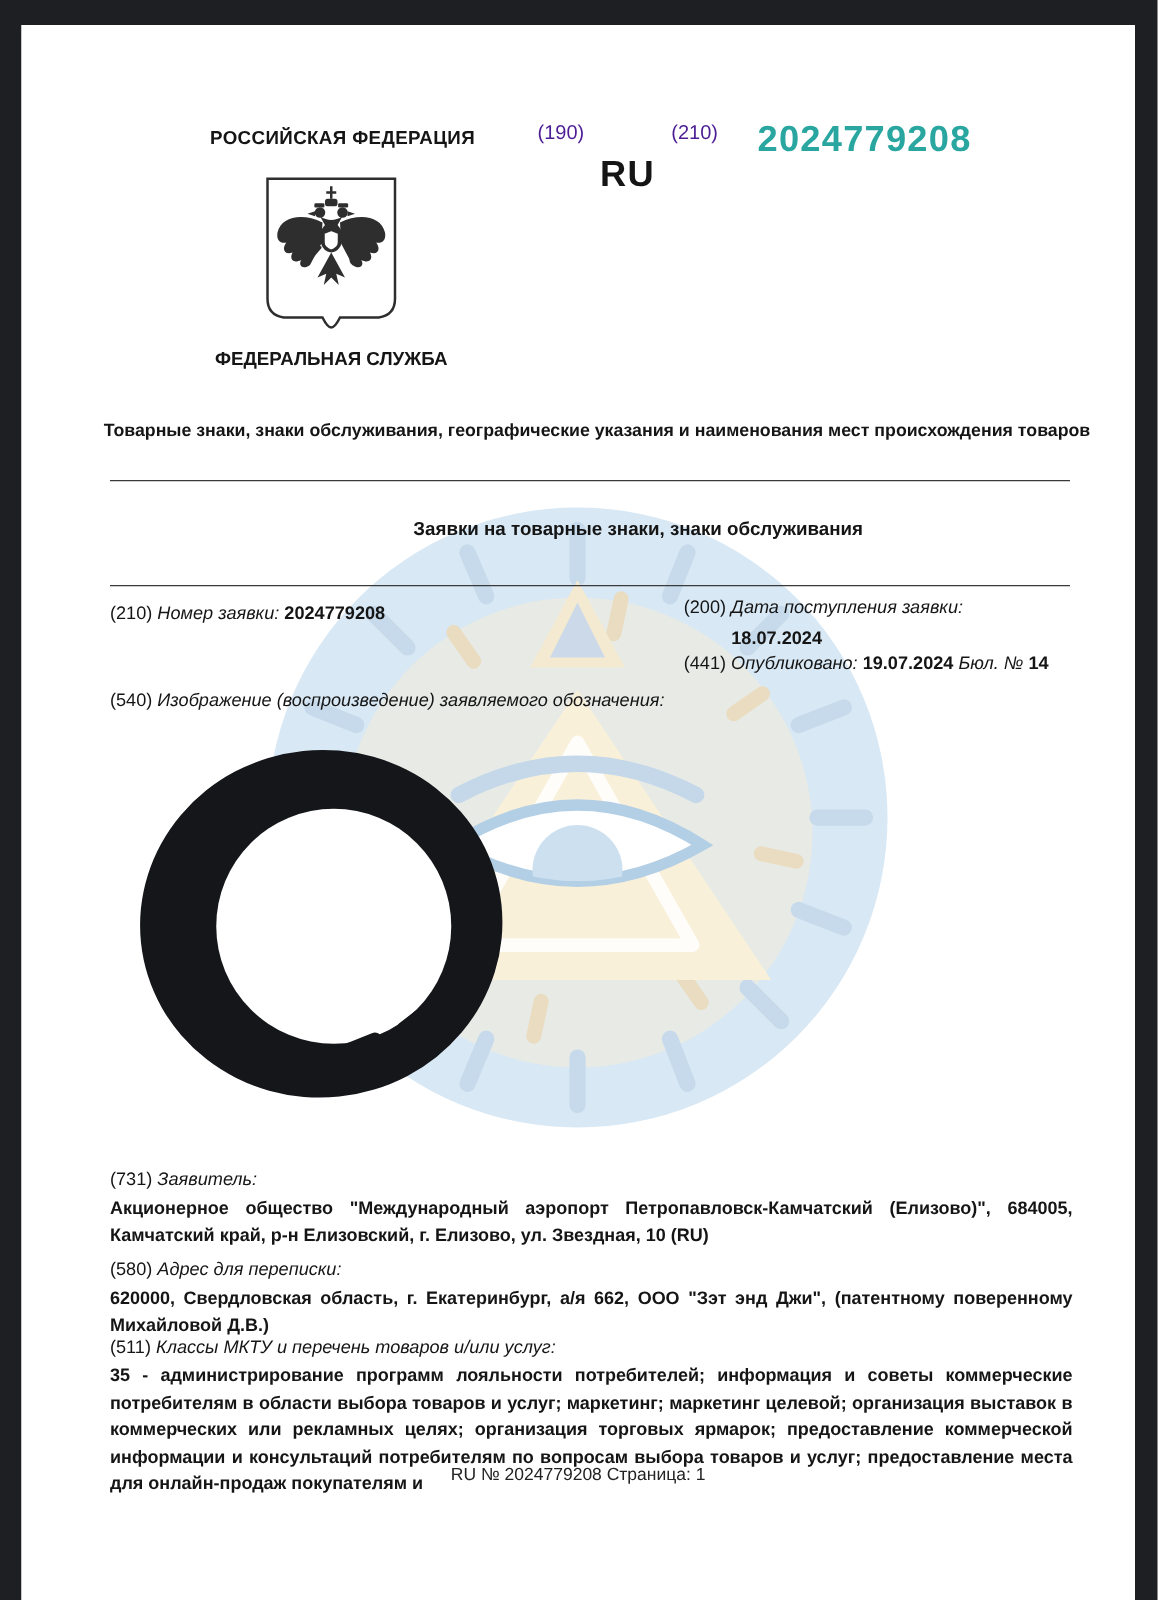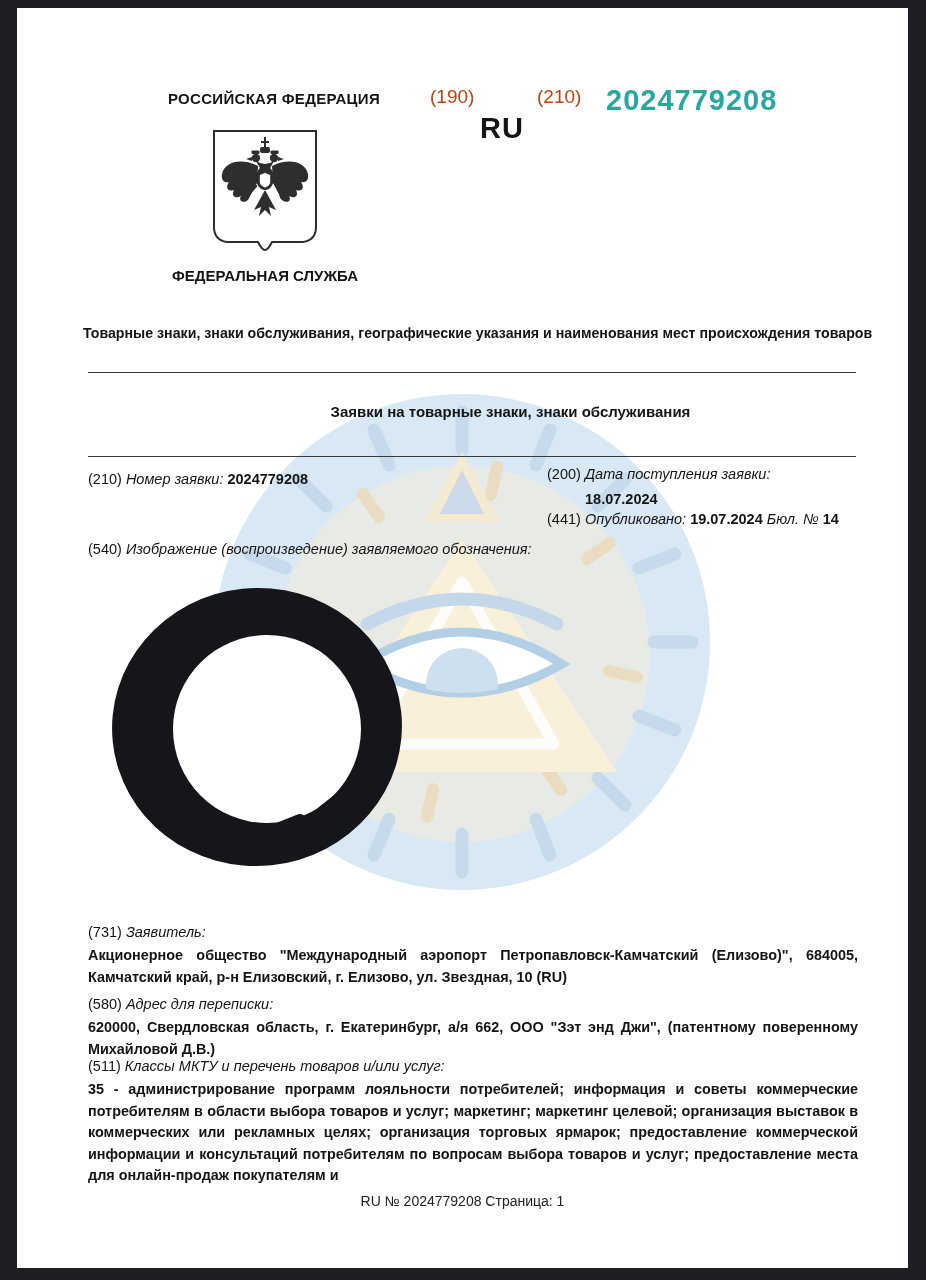--- a/index.html
+++ b/index.html
@@ -5,29 +5,29 @@
   html,body{margin:0;padding:0;}
   body{
     width:926px;height:1280px;
     background:#1e1f22;
     position:relative;
     overflow:hidden;
     font-family:"Liberation Sans", sans-serif;
     color:#151515;
   }
   .page{
-    position:absolute;left:17px;top:8px;
+    position:absolute;left:17px;top:20px;
     width:891px;height:1260px;
     background:#ffffff;
   }
   .abs{position:absolute;}
   .it{font-style:italic;}
   .hr{position:absolute;height:0;border-top:1.4px solid #3a3a3a;}
   .country{font-size:15px;font-weight:bold;letter-spacing:.3px;white-space:nowrap;}
-  .paren{font-size:19px;color:#c2410c;}
+  .paren{font-size:16px;color:#4c1d95;}
   .ru-big{font-size:29px;font-weight:800;letter-spacing:1px;}
   .app-num{font-size:29px;font-weight:800;color:#29a6a0;letter-spacing:1px;white-space:nowrap;}
   .agency{font-size:15px;font-weight:bold;text-align:center;line-height:20px;white-space:nowrap;}
   .catline{font-size:14.2px;font-weight:bold;white-space:nowrap;}
   .sect{font-size:15px;font-weight:bold;text-align:center;width:100%;padding-left:48px;}
   .frow{font-size:14.5px;white-space:nowrap;}
   .frow .num{font-style:normal;}
   .frow .name{font-style:italic;}
   .frow .val{font-weight:bold;font-style:normal;}
   .body-par{font-size:14.4px;font-weight:bold;line-height:21.6px;text-align:justify;width:770px;}
@@ -171,15 +171,15 @@
     <span class="name it">Адрес для переписки:</span>
   </div>
   <div class="abs content body-par" style="left:71px;top:1009px;">620000, Свердловская область, г. Екатеринбург, а/я 662, ООО "Зэт энд Джи", (патентному поверенному Михайловой Д.В.)</div>
 
   <div class="abs content frow" style="left:71px;top:1050px;">
     <span class="num">(511)</span>
     <span class="name it">Классы МКТУ и перечень товаров и/или услуг:</span>
   </div>
   <div class="abs content body-par" style="left:71px;top:1071px;">35 - администрирование программ лояльности потребителей; информация и советы коммерческие потребителям в области выбора товаров и услуг; маркетинг; маркетинг целевой; организация выставок в коммерческих или рекламных целях; организация торговых ярмарок; предоставление коммерческой информации и консультаций потребителям по вопросам выбора товаров и услуг; предоставление места для онлайн-продаж покупателям и</div>
 
-  <div class="abs content footer" style="left:0;top:1151px;margin-top:34px;">RU № 2024779208 Страница: 1</div>
+  <div class="abs content footer" style="left:0;top:1151px;">RU № 2024779208 Страница: 1</div>
 
 </div>
 
 </body></html>

